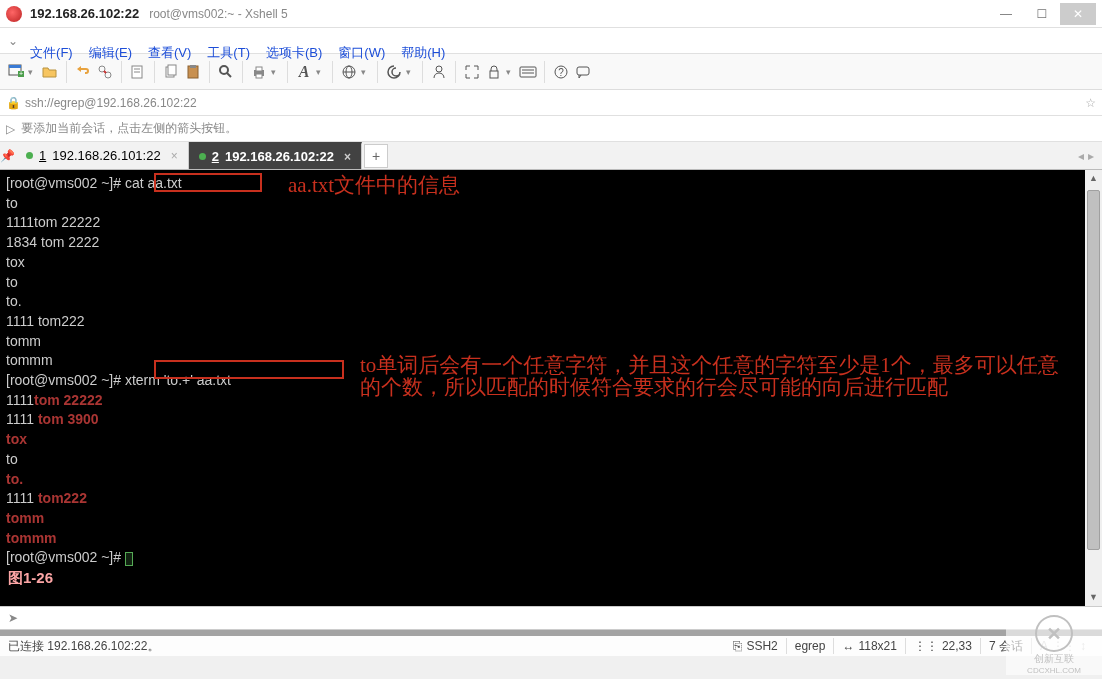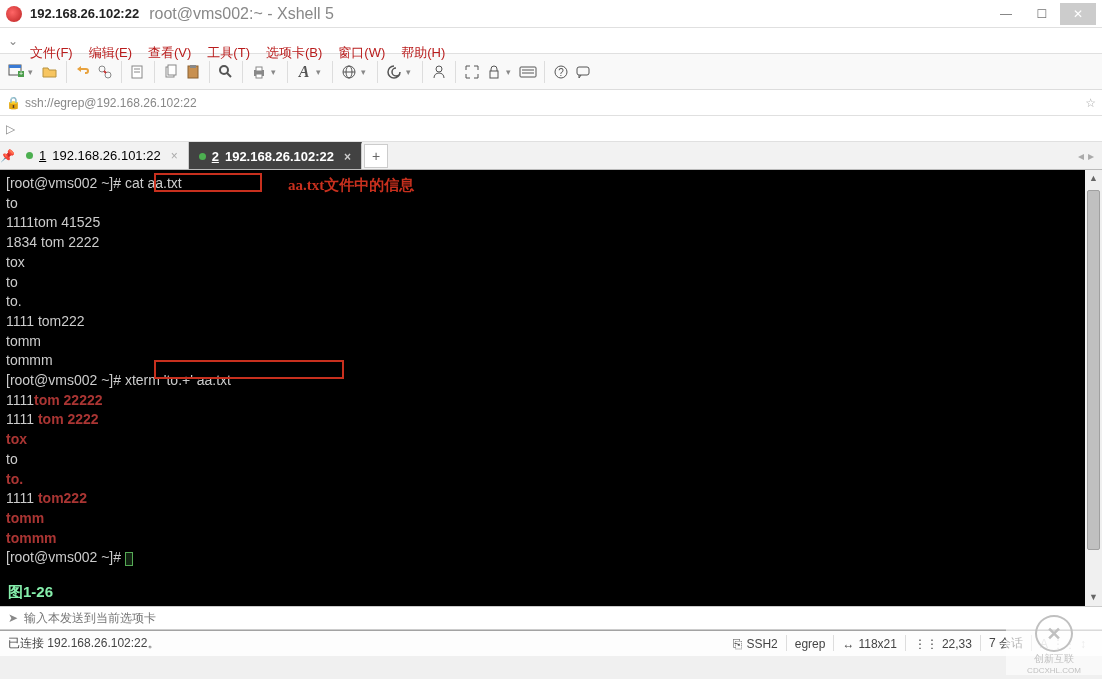--- a/index.html
+++ b/index.html
@@ -1,28 +1,28 @@
 <!DOCTYPE html>
 <html><head>
 <meta charset="utf-8">
 <style>
 * { margin: 0; padding: 0; box-sizing: border-box; font-family: "Microsoft YaHei", Arial, sans-serif; }
 body { background: #f0f0f0; width: 1102px; height: 679px; overflow: hidden; font-size: 12px; position: relative; }
 
 .titlebar { height: 28px; background: #fff; display: flex; align-items: center; padding: 0 6px; border-bottom: 1px solid #e0e0e0; }
 .titlebar .logo { width: 16px; height: 16px; background: radial-gradient(circle at 40% 40%, #ff6666, #bb2222); border-radius: 50%; margin-right: 8px; }
 .titlebar .title-main { font-weight: bold; font-size: 13px; color: #222; margin-right: 10px; }
-.titlebar .title-sub { color: #888; font-size: 16px; }
+.titlebar .title-sub { color: #888; font-size: 12px; }
 .titlebar .winbtns { margin-left: auto; display: flex; }
 .titlebar .winbtn { width: 36px; height: 22px; display: flex; align-items: center; justify-content: center; color: #777; }
 .titlebar .winbtn.close { background: #ccc; color: #fff; }
 
 .menubar { height: 26px; background: #fff; display: flex; align-items: center; padding: 0 4px; border-bottom: 1px solid #e0e0e0; }
 .menubar .expand { color: #888; padding: 0 4px; }
-.menubar .menuitem { padding: 2px 8px; color: #b91c1c; font-size: 13px; margin-top: 24px; }
+.menubar .menuitem { padding: 2px 8px; color: #1d4ed8; font-size: 13px; margin-top: 24px; }
 
 .toolbar { height: 36px; background: #f9f9f9; display: flex; align-items: center; padding: 0 6px; border-bottom: 1px solid #ddd; gap: 2px; }
 .toolbar .tbtn { width: 20px; height: 24px; display: flex; align-items: center; justify-content: center; color: #555; position: relative; }
 .toolbar .drop { width: 10px; color: #888; font-size: 9px; }
 .toolbar .sep { width: 1px; height: 22px; background: #ddd; margin: 0 4px; }
 
 .addrbar { height: 26px; background: #fff; display: flex; align-items: center; padding: 0 6px; border-bottom: 1px solid #e0e0e0; }
 .addrbar .lock { color: #888; margin-right: 4px; }
 .addrbar .url { color: #888; }
 .addrbar .star { margin-left: auto; color: #aaa; }
@@ -41,30 +41,30 @@
 .tabrow .addtab { width: 24px; height: 24px; display: flex; align-items: center; justify-content: center; background: #fff; border: 1px solid #ccc; margin-left: 2px; font-size: 14px; color: #666; }
 .tabrow .nav { margin-left: auto; display: flex; gap: 4px; padding-right: 8px; color: #aaa; }
 
 .terminal { background: #000; color: #ccc; height: 436px; padding: 4px 6px; font-family: Consolas, "Courier New", monospace; font-size: 14px; line-height: 18.7px; position: relative; overflow: hidden; }
 .terminal .scrollbar { position: absolute; right: 0; top: 0; bottom: 0; width: 17px; background: #f0f0f0; }
 .terminal .scrollbar .thumb { position: absolute; top: 20px; left: 2px; right: 2px; height: 360px; background: #c0c0c0; border: 1px solid #a0a0a0; border-radius:2px;}
 .terminal .scrollbar .arrow { position: absolute; left: 0; right: 0; height: 17px; display: flex; align-items: center; justify-content: center; color: #666; font-size: 9px; }
 .terminal .scrollbar .arrow.up { top: 0; }
 .terminal .scrollbar .arrow.down { bottom: 0; }
 .terminal pre { font-family: inherit; white-space: pre; }
-.annot { color: #c8301e; font-weight: bold; position: absolute; font-family: "Microsoft YaHei"; font-size: 15px; line-height: 22px; }
+.annot { color: #c8301e; font-weight: normal; position: absolute; font-family: "Microsoft YaHei"; font-size: 21px; line-height: 22px; }
 .redbox { border: 2px solid #c8301e; position: absolute; }
-.figlabel { position: absolute; left: 8px; bottom: 4px; color: #86efac; font-weight: bold; font-size: 15px; }
+.figlabel { position: absolute; left: 8px; bottom: 18px; color: #fca5a5; font-weight: bold; font-size: 15px; }
 .hl { color: #aa3533; font-weight: bold; text-align: center; }
 
 .inputbar { height: 24px; background: #fff; display: flex; align-items: center; padding: 0 4px; border-top: 1px solid #ccc; border-bottom: 1px solid #ccc; }
 .inputbar .arrowbtn { width: 18px; text-align: center; color: #888; }
 .inputbar .txt-in { flex: 1; color: #aaa; font-size: 12px; padding-left: 2px; }
 
-.statusbar { height: 26px; background: #fdfdfd; display: flex; align-items: center; padding: 0 8px; font-size: 12px; color: #444; border-top: 1px solid #a3a3a3; }
+.statusbar { height: 26px; background: #fdfdfd; display: flex; align-items: center; padding: 0 8px; font-size: 12px; color: #444; border-top: 6px solid #a3a3a3; }
 .statusbar .seg { display: flex; align-items: center; gap: 4px; padding: 0 8px; }
 .statusbar .right { display: flex; margin-left: auto; }
 .statusbar .sep { width: 1px; height: 16px; background: #ddd; }
 .statusbar .capicon { font-family: monospace; }
 
 .watermark { position: absolute; right: 0; bottom: 4px; width: 96px; height: 60px; display: flex; flex-direction: column; align-items: center; justify-content: center; color: #c0c0c0; font-size: 10px; pointer-events: none; background: rgba(255,255,255,0.6); }
 .watermark .circle { width: 38px; height: 38px; border: 2px solid #c0c0c0; border-radius: 50%; position: relative; display:flex;align-items:center;justify-content:center;}
 .watermark .inner { font-size: 18px; font-weight: bold; color: #c0c0c0; }
 
 .cursor { display:inline-block; width:8px; height:14px; border:1px solid #55aa55; background:rgba(85,170,85,0.2); vertical-align: middle;}
@@ -223,20 +223,21 @@
 </div>
 
 <div class="addrbar">
   <span class="lock">🔒</span>
   <span class="url">ssh://egrep@192.168.26.102:22</span>
   <span class="star">☆</span>
 </div>
 
 <div class="hintbar">
   <span class="arrow">▷</span>
+  <span class="txt">要添加当前会话，点击左侧的箭头按钮。</span>
 </div>
 
 <div class="tabrow">
   <div class="pin">📌</div>
   <div class="tab">
     <span class="dot"></span>
     <span style="text-decoration:underline">1</span>
     <span>192.168.26.101:22</span>
     <span class="close">×</span>
   </div>
@@ -250,51 +251,51 @@
   <div class="nav">
     <span>◂</span>
     <span>▸</span>
   </div>
 </div>
 
 <div class="terminal">
   <div class="redbox" style="left:154px; top:3px; width:108px; height:19px;"></div>
   <div class="annot" style="left:288px; top:4px;">aa.txt文件中的信息</div>
   <div class="redbox" style="left:154px; top:190px; width:190px; height:19px;"></div>
+  <div class="annot" style="left:360px; top:184px; width:700px;">to单词后会有一个任意字符，并且这个任意的字符至少是1个，最多可以任意的个数，所以匹配的时候符合要求的行会尽可能的向后进行匹配</div>
   <div class="figlabel">图1-26</div>
 <pre><span>[root@vms002 ~]# </span><span>cat aa.txt</span>
 <span>to</span>
-<span>1111tom 41525</span>
+<span>1111tom 22222</span>
 <span>1834 tom 2222</span>
 <span>tox</span>
 <span>to</span>
 <span>to.</span>
 <span>1111 tom222</span>
 <span>tomm</span>
 <span>tommm</span>
 <span>[root@vms002 ~]# </span><span>xterm 'to.+' aa.txt</span>
 <span>1111</span><span class="hl">tom 22222</span>
-<span>1111 </span><span class="hl">tom 2222</span>
+<span>1111 </span><span class="hl">tom 3900</span>
 <span class="hl">tox</span>
 <span>to</span>
 <span class="hl">to.</span>
 <span>1111 </span><span class="hl">tom222</span>
 <span class="hl">tomm</span>
 <span class="hl">tommm</span>
 <span>[root@vms002 ~]# </span><span class="cursor"></span></pre>
   <div class="scrollbar">
     <div class="arrow up">▲</div>
     <div class="thumb"></div>
     <div class="arrow down">▼</div>
   </div>
 </div>
 
 <div class="inputbar">
   <span class="arrowbtn">➤</span>
-  <input class="txt-in" style="border: none; outline: none; background: transparent;" placeholder="输入本发送到当前选项卡">
 </div>
 
 <div class="statusbar">
   <span>已连接 192.168.26.102:22。</span>
   <div class="right">
     <div class="seg">
         <span class="capicon">⎘</span>
         <span>SSH2</span>
       </div>
     <div class="sep"></div>

